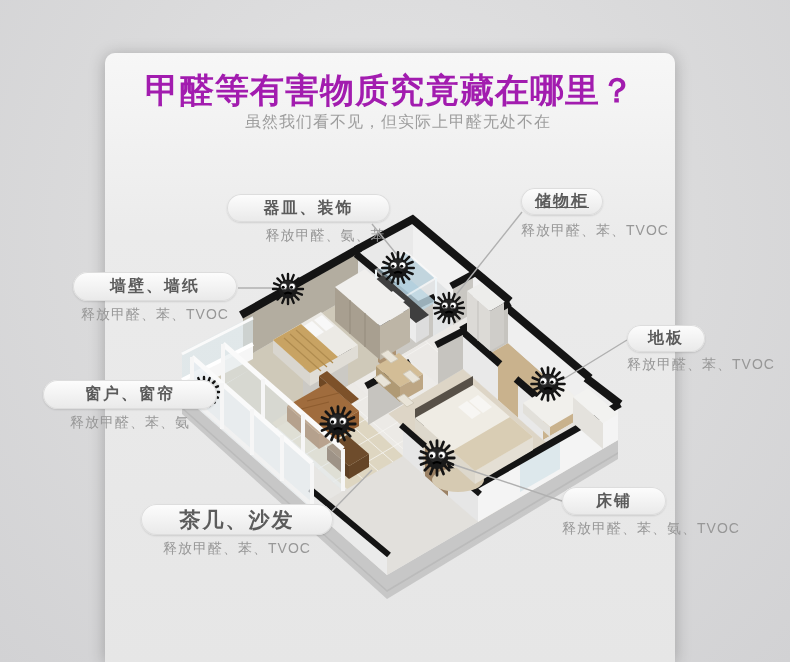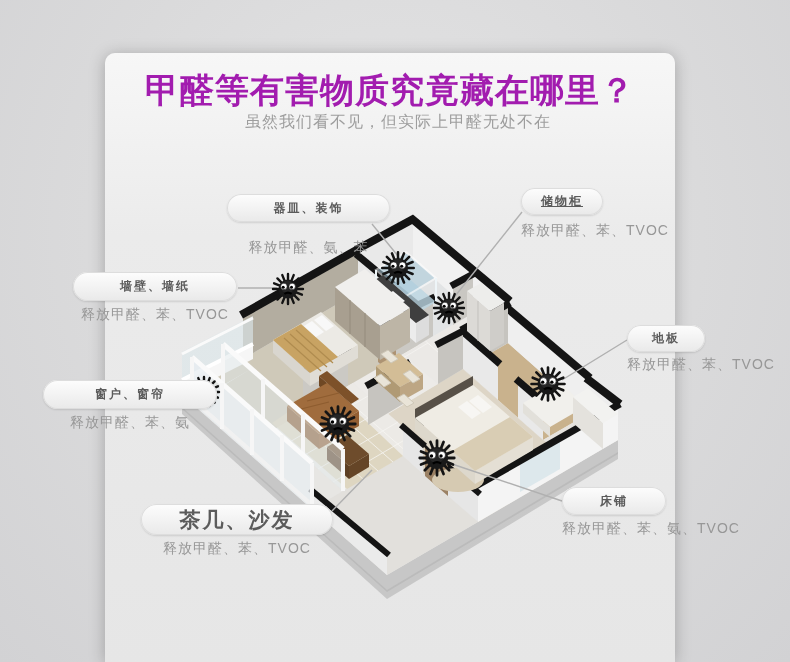--- a/index.html
+++ b/index.html
@@ -22,21 +22,21 @@
     position:absolute;left:105px;top:112px;width:570px;text-align:center;
     font-size:16px;color:#9d9d9d;letter-spacing:1px;padding-left:8px;
   }
   svg.plan{position:absolute;left:0;top:0;width:790px;height:662px;}
   .callout{position:absolute;z-index:5;}
   .pill{
     display:flex;align-items:center;justify-content:center;
     background:linear-gradient(180deg,#fdfdfd,#e9e9e9);
     border-radius:30px;
     box-shadow:inset 0 0 0 1px #ddd,0 1px 2px rgba(0,0,0,.12);
-    color:#5b5b5b;font-weight:bold;font-size:12px;letter-spacing:2px;
+    color:#5b5b5b;font-weight:bold;font-size:16px;letter-spacing:2px;
   }
   .emis{
     position:absolute;z-index:5;
     color:#979797;font-size:14px;letter-spacing:1px;white-space:nowrap;
   }
   .t-center{text-align:center;}
 </style>
 </head>
 <body>
 
@@ -235,21 +235,21 @@
     <use href="#monster" transform="translate(548,384) scale(1.1)"></use>
     <use href="#monster" transform="translate(204,392)"></use>
     <use href="#monster" transform="translate(338,424) scale(1.15)"></use>
     <use href="#monster" transform="translate(437,458) scale(1.15)"></use>
   </g>
 </svg>
 
 <div class="callout" style="left:227px;top:194px;width:163px;height:28px;">
   <div class="pill" style="width:163px;height:28px;">器皿、装饰</div>
 </div>
-<div class="emis t-center" style="left:227px;top:227px;width:163px;margin-top:12px;">释放甲醛、氨、苯</div>
+<div class="emis t-center" style="left:244px;top:227px;width:163px;">释放甲醛、氨、苯</div>
 
 <div class="callout" style="left:521px;top:188px;width:82px;height:27px;">
   <div class="pill" style="width:82px;height:27px;text-decoration:underline;">储物柜</div>
 </div>
 <div class="emis" style="left:521px;top:222px;">释放甲醛、苯、TVOC</div>
 
 <div class="callout" style="left:73px;top:272px;width:164px;height:29px;">
   <div class="pill" style="width:164px;height:29px;">墙壁、墙纸</div>
 </div>
 <div class="emis t-center" style="left:62px;top:306px;width:186px;">释放甲醛、苯、TVOC</div>

